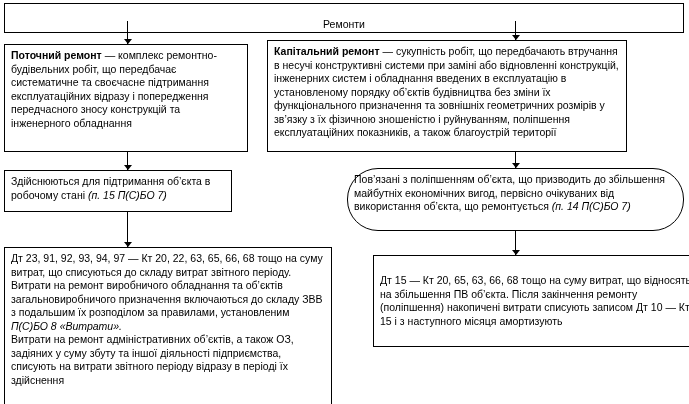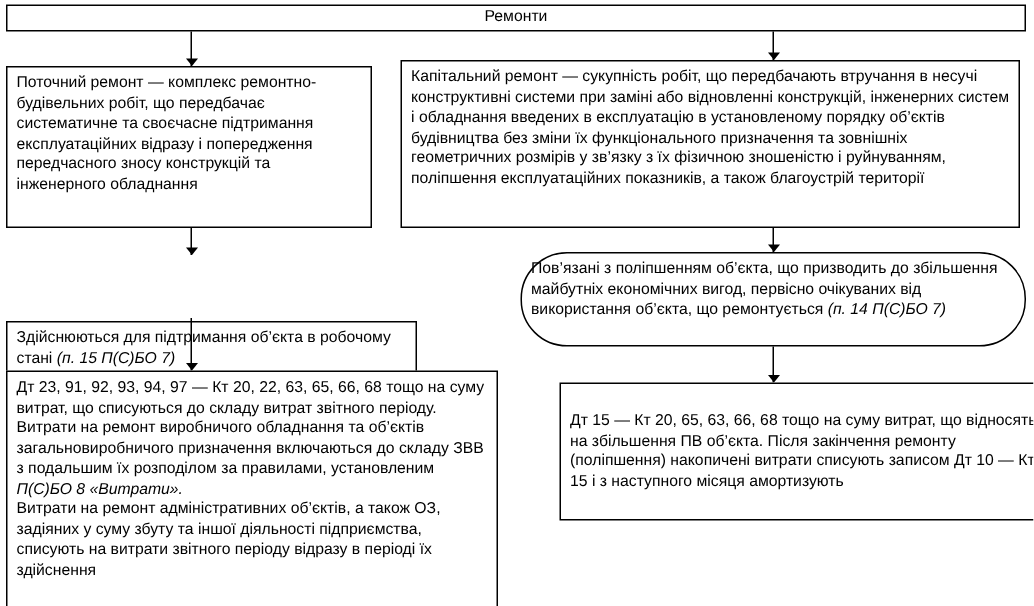--- a/index.html
+++ b/index.html
@@ -15,23 +15,23 @@
   }
   .box {
     position:absolute;
     border:1px solid #000;
     background:#fff;
     padding:4px 6px;
     box-sizing:border-box;
   }
   .title-box {
     text-align:center;
-    padding:1px 4px;
+    padding:14px 4px;
   }
-  .b { font-weight:normal; }
+  .b { font-weight:bold; }
   .i { font-style:italic; }
   .para { margin:0; }
   .v-center { display:flex; align-items:center; }
   .arrow {
     position:absolute;
     width:0;
     border-left:1px solid #000;
   }
   .arrow::after {
     content:"";
@@ -52,28 +52,28 @@
     <span>Ремонти</span>
   </div>
 
   <div class="arrow" style="left:127px; top:21px; height:23px;"></div>
   <div class="arrow" style="left:515px; top:21px; height:19px;"></div>
 
   <div class="box" style="left:4px; top:44px; width:244px; height:108px;">
     <span class="b">Поточний ремонт</span><span> — комплекс ремонтно-будівельних робіт, що передбачає систематичне та своєчасне підтримання експлуатаційних відразу і попередження передчасного зносу конструкцій та інженерного обладнання</span>
   </div>
 
-  <div class="box" style="left:267px; top:40px; width:413px; height:112px;">
+  <div class="box" style="left:267px; top:40px; width:360px; height:112px;">
     <span class="b">Капітальний ремонт</span><span> — сукупність робіт, що передбачають втручання в несучі конструктивні системи при заміні або відновленні конструкцій, інженерних систем і обладнання введених в експлуатацію в установленому порядку об’єктів будівництва без зміни їх функціонального призначення та зовнішніх геометричних розмірів у зв’язку з їх фізичною зношеністю і руйнуванням, поліпшення експлуатаційних показників, а також благоустрій території</span>
   </div>
 
   <div class="arrow" style="left:127px; top:152px; height:18px;"></div>
   <div class="arrow" style="left:515px; top:152px; height:16px;"></div>
 
-  <div class="box" style="left:4px; top:170px; width:274px; height:42px;margin-top:44px;">
+  <div class="box" style="left:4px; top:170px; width:228px; height:42px;">
     <span>Здійснюються для підтримання об’єкта в робочому стані </span><span class="i">(п. 15 П(С)БО 7)</span>
   </div>
 
   <div class="box" style="left:347px; top:168px; width:337px; height:63px;border-radius:31px;">
     <span>Пов’язані з поліпшенням об’єкта, що призводить до збільшення майбутніх економічних вигод, первісно очікуваних від використання об’єкта, що ремонтується </span><span class="i">(п. 14 П(С)БО 7)</span>
   </div>
 
   <div class="arrow" style="left:127px; top:212px; height:35px;"></div>
   <div class="arrow" style="left:515px; top:231px; height:24px;"></div>
 

